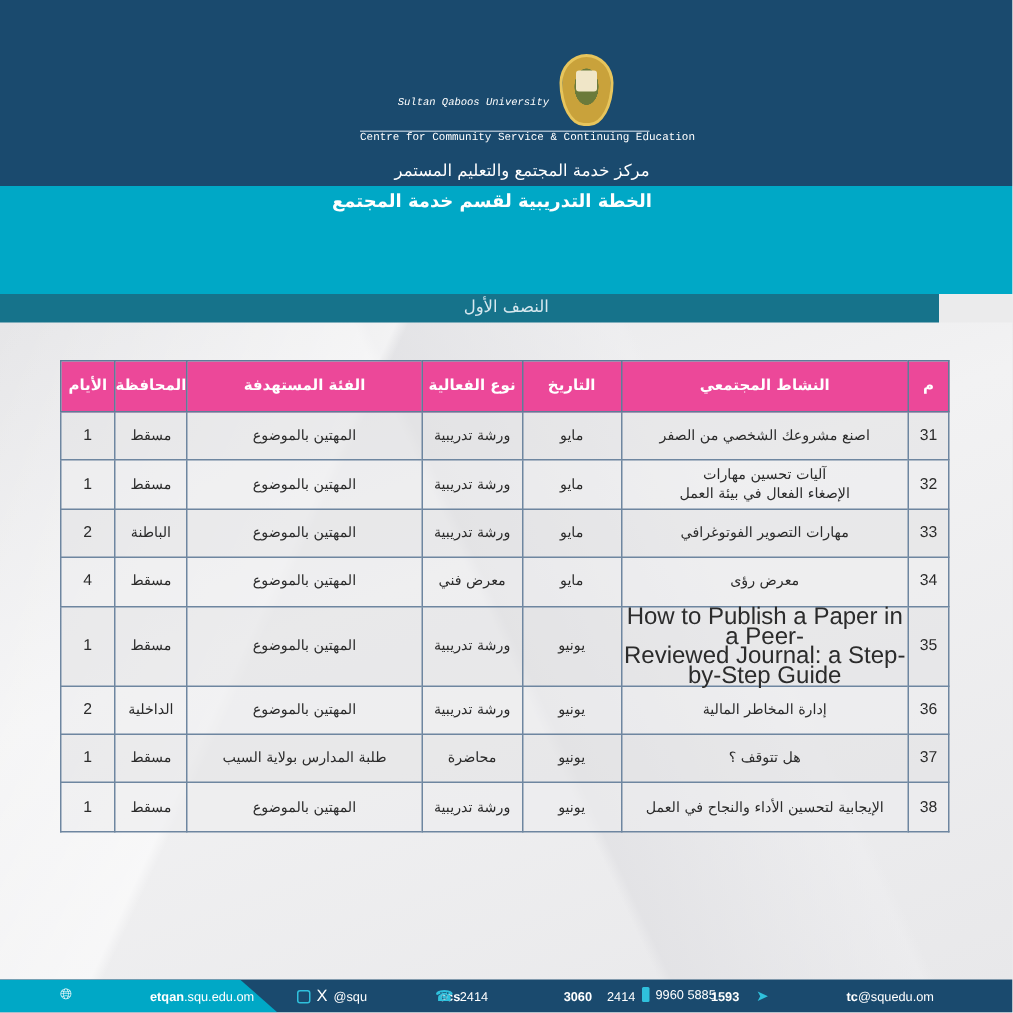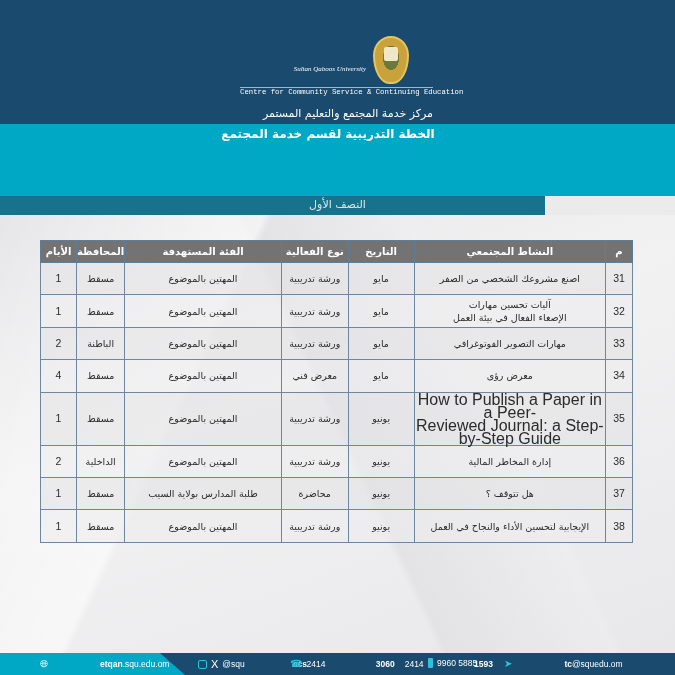--- a/index.html
+++ b/index.html
@@ -34,21 +34,21 @@
     position: absolute; left: 9px; top: 9px; width: 14px; height: 14px;
     background: #f0e6c8; border-radius: 2px;
   }
   .uni-ar {
     position: absolute; right: 72px; top: 12px;
     color: #fff; font-weight: bold; font-size: 12px; direction: rtl;
     font-family: "DejaVu Sans", sans-serif;
   }
   .uni-en {
     position: absolute; right: 72px; top: 29px;
-    color: #fff; font-size: 7px; font-family: Liberation Serif, serif; font-style: italic;
+    color: #fff; font-size: 7px; font-family: Liberation Mono, monospace; font-style: italic;
   }
   .logo-divider {
     position: absolute; left: 240px; top: 87px; width: 193px; height: 1px;
     background: #9fb5c8;
   }
   .centre-ar {
     position: absolute; left: 240px; top: 90px; width: 193px;
     color: #fff; font-size: 11px; direction: rtl; text-align: right; margin-top: 17px;
   }
   .centre-en {
@@ -67,36 +67,36 @@
   }
   .year {
     position: absolute; left: 0; top: 14px; width: 675px; text-align: center;
     color: #fff; font-size: 46px; line-height: 54px;
     font-family: "Liberation Sans", sans-serif;
   }
   .year .thin { font-weight: 300; letter-spacing: 1px; color: #fff; -webkit-text-stroke: 0; }
   .year .bold { font-weight: bold; }
   
   .sem-band {
-    position: absolute; left: 0; top: 196px; width: 545px; height: 19px;
+    position: absolute; left: 0; top: 196px; width: 626px; height: 19px;
     background: #16738b;
   }
   .sem-text {
     position: absolute; left: 0; top: 2px; width: 675px; text-align: center;
     color: #d7e8ef; font-size: 11px; direction: rtl;
   }
   
   .plan-table {
     position: absolute; left: 40px; top: 240px; width: 593px;
     border-collapse: collapse; direction: rtl;
     font-size: 9.5px; color: #2b2b2b;
   }
   .plan-table th {
-    background: #737373; color: #fff; font-weight: bold; font-size: 10px;
-    height: 22px; border: 1px solid #5d7d99;
+    background: #ec4899; color: #fff; font-weight: bold; font-size: 10px;
+    height: 34px; border: 1px solid #5d7d99;
   }
   .plan-table td {
     height: 32.4px; text-align: center; border: 1px solid #6e86a0;
     background: rgba(236,236,238,0.6); line-height: 13px;
   }
   .plan-table tr:nth-child(odd) td { background: rgba(226,226,229,0.6); }
   .plan-table td.num { font-family: "Liberation Sans", sans-serif; font-size: 10.5px; }
   .plan-table td.en { font-family: "Liberation Sans", sans-serif; direction: ltr; font-size: 16px; }
   .plan-table td.act { white-space: pre-line; }
   

